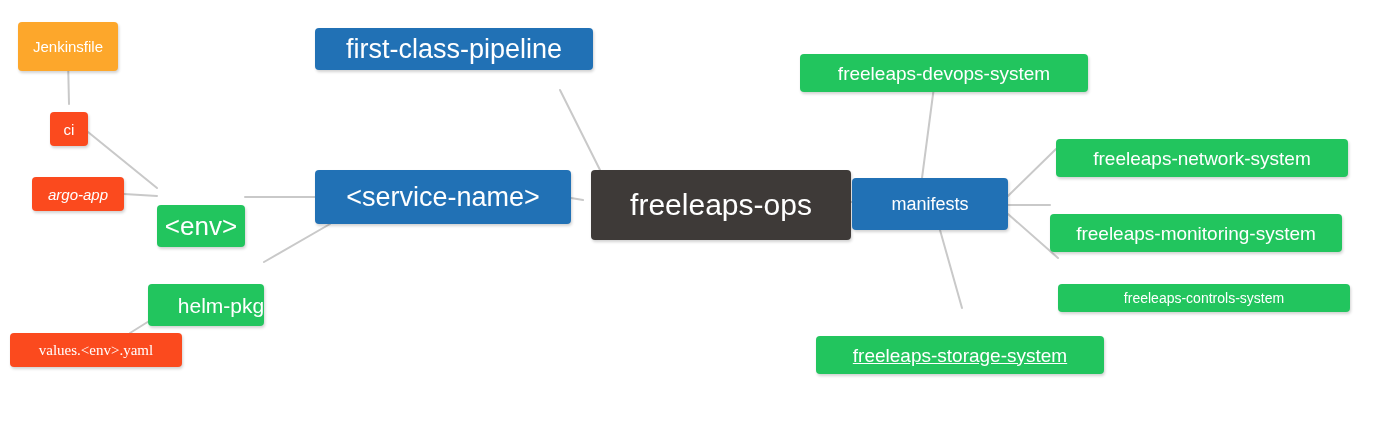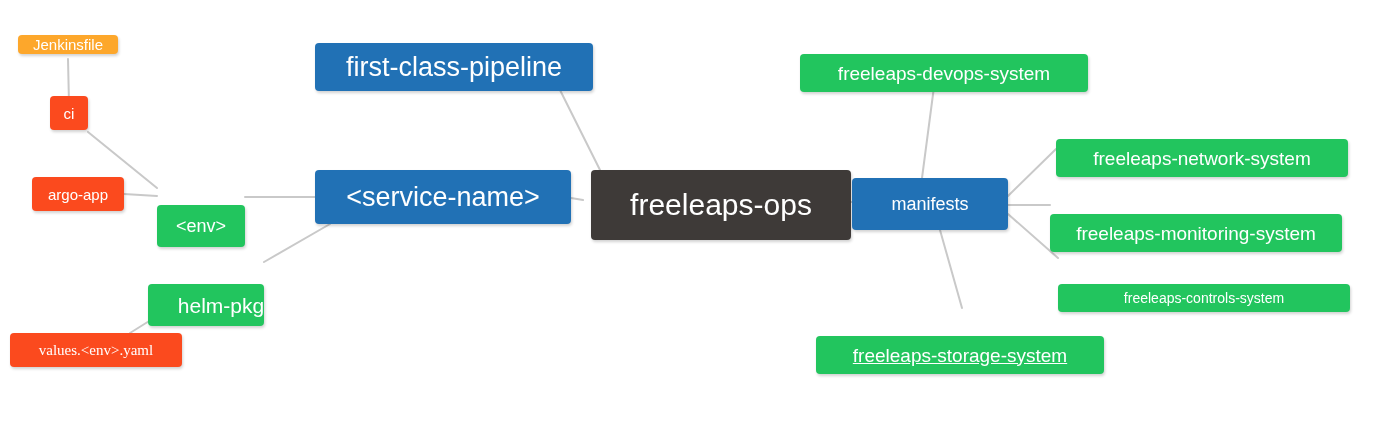--- a/index.html
+++ b/index.html
@@ -57,27 +57,27 @@
       <line x1="571" y1="198" x2="583" y2="200" stroke="#c9c9c9" stroke-width="2" stroke-linecap="round"></line>
       <line x1="560" y1="90" x2="600" y2="170" stroke="#c9c9c9" stroke-width="2" stroke-linecap="round"></line>
       <line x1="843" y1="202" x2="852" y2="202" stroke="#c9c9c9" stroke-width="2" stroke-linecap="round"></line>
       <line x1="937" y1="64" x2="922" y2="178" stroke="#c9c9c9" stroke-width="2" stroke-linecap="round"></line>
       <line x1="1008" y1="196" x2="1056" y2="149" stroke="#c9c9c9" stroke-width="2" stroke-linecap="round"></line>
       <line x1="1008" y1="205" x2="1050" y2="205" stroke="#c9c9c9" stroke-width="2" stroke-linecap="round"></line>
       <line x1="1008" y1="214" x2="1058" y2="258" stroke="#c9c9c9" stroke-width="2" stroke-linecap="round"></line>
       <line x1="940" y1="230" x2="962" y2="308" stroke="#c9c9c9" stroke-width="2" stroke-linecap="round"></line>
     </svg>
   <div id="nodes">
-      <div class="node n-orange" style="left: 18px; top: 35px; width: 100px; height: 19px; font-size: 15px;">Jenkinsfile</div>
-      <div class="node n-red" style="left: 50px; top: 96px; width: 38px; height: 34px; font-size: 15px;">ci</div>
-      <div class="node n-red" style="left: 32px; top: 177px; width: 92px; height: 34px; font-size: 15px;">argo-app</div>
-      <div class="node n-green" style="left: 157px; top: 177px; width: 88px; height: 42px; font-size: 18px;">&lt;env&gt;</div>
+      <div class="node n-orange" style="left: 18px; top: 22px; width: 100px; height: 49px; font-size: 15px;">Jenkinsfile</div>
+      <div class="node n-red" style="left: 50px; top: 112px; width: 38px; height: 34px; font-size: 15px;">ci</div>
+      <div class="node n-red" style="left: 32px; top: 177px; width: 92px; height: 34px; font-size: 15px; font-style: italic;">argo-app</div>
+      <div class="node n-green" style="left: 157px; top: 177px; width: 88px; height: 42px; font-size: 26px;">&lt;env&gt;</div>
       <div class="node n-green" style="left: 148px; top: 256px; width: 116px; height: 42px; font-size: 21px; padding-left: 40px;">helm-pkg</div>
       <div class="node n-red" style="left: 10px; top: 333px; width: 172px; height: 34px; font-size: 15px; font-family: Liberation Serif, serif;">values.&lt;env&gt;.yaml</div>
-      <div class="node n-blue" style="left: 315px; top: 43px; width: 278px; height: 48px; font-size: 27px;">first-class-pipeline</div>
+      <div class="node n-blue" style="left: 315px; top: 28px; width: 278px; height: 42px; font-size: 27px;">first-class-pipeline</div>
       <div class="node n-blue" style="left: 315px; top: 170px; width: 256px; height: 54px; font-size: 27px;">&lt;service-name&gt;</div>
       <div class="node n-root" style="left: 583px; top: 170px; width: 260px; height: 70px; font-size: 30px;">freeleaps-ops</div>
       <div class="node n-blue" style="left: 852px; top: 178px; width: 156px; height: 52px; font-size: 18px;">manifests</div>
       <div class="node n-green" style="left: 800px; top: 26px; width: 288px; height: 38px; font-size: 19px;">freeleaps-devops-system</div>
       <div class="node n-green" style="left: 1056px; top: 111px; width: 292px; height: 38px; font-size: 19px;">freeleaps-network-system</div>
       <div class="node n-green" style="left: 1050px; top: 186px; width: 292px; height: 38px; font-size: 19px;">freeleaps-monitoring-system</div>
       <div class="node n-green" style="left: 1058px; top: 256px; width: 292px; height: 28px; font-size: 14px;">freeleaps-controls-system</div>
       <div class="node n-green" style="left: 816px; top: 308px; width: 288px; height: 38px; font-size: 19px; text-decoration: underline;">freeleaps-storage-system</div>
     </div>
 </div>

